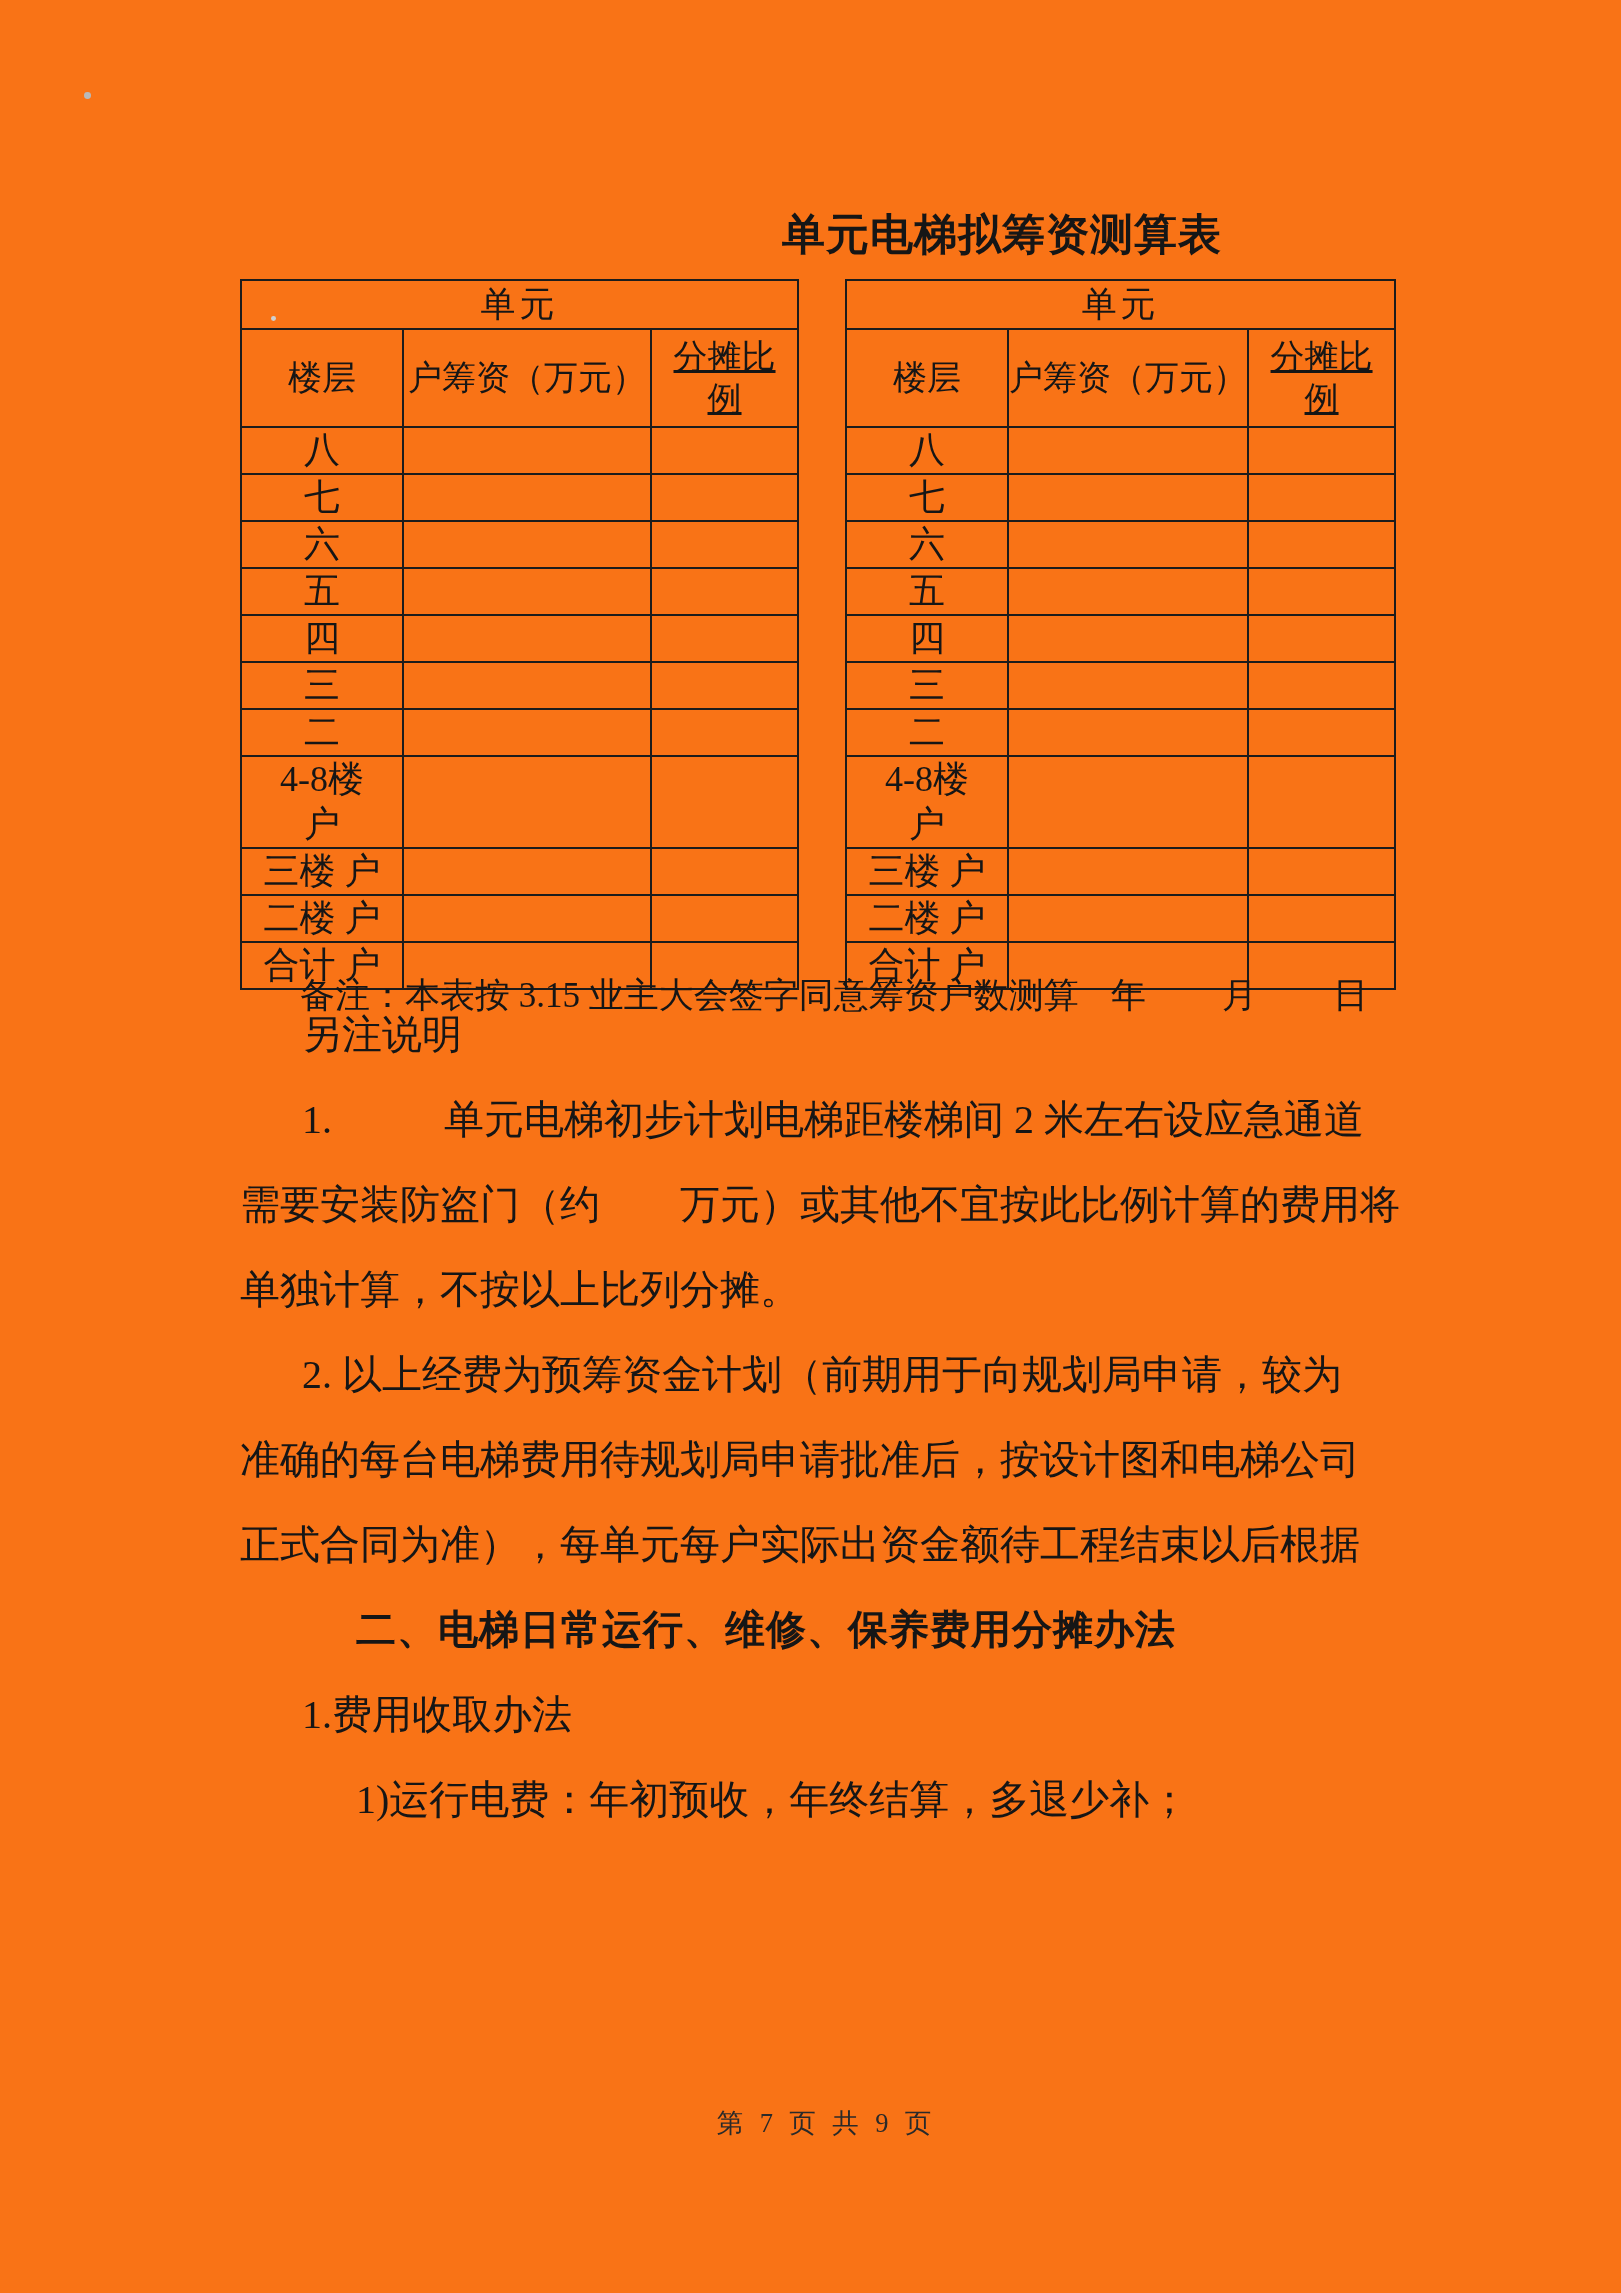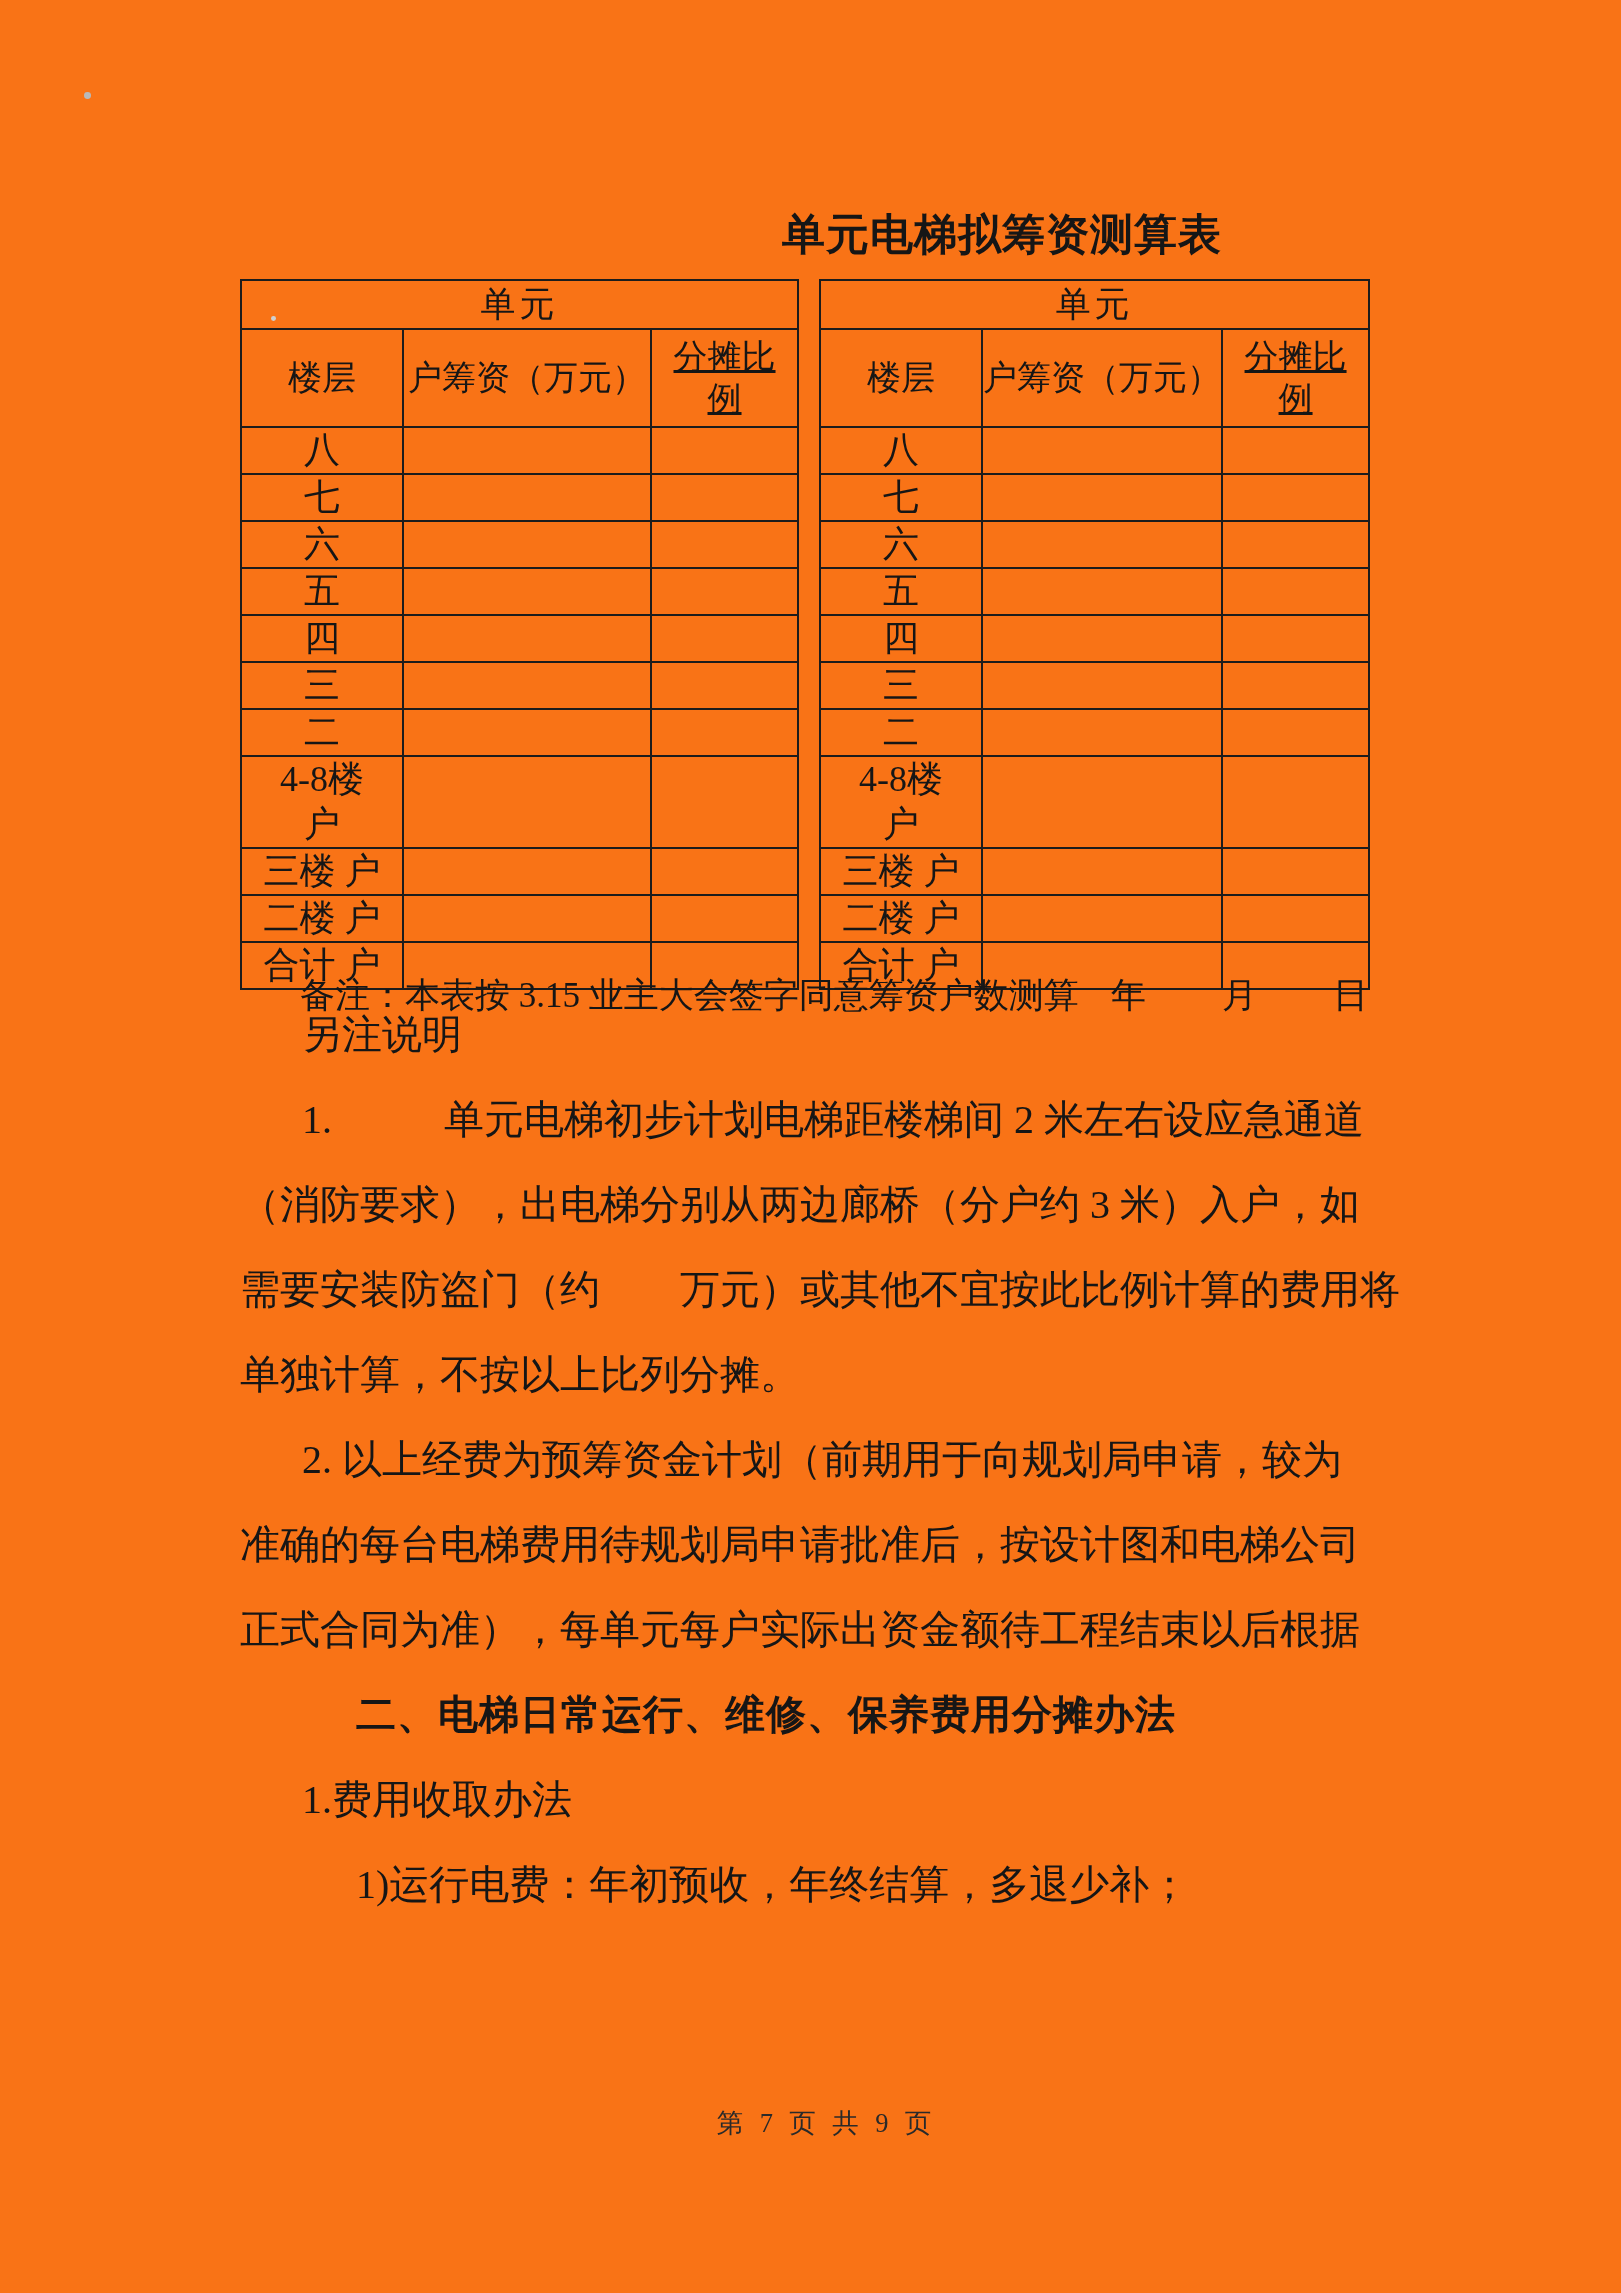--- a/index.html
+++ b/index.html
@@ -34,21 +34,21 @@
     font-weight: bold;
     letter-spacing: 1px;
     white-space: nowrap;
   }
 
   .tables-row {
     position: absolute;
     left: 240px;
     top: 279px;
     display: flex;
-    gap: 20px;
+    gap: 46px;
   }
   table.calc-table {
     border-collapse: collapse;
     table-layout: fixed;
   }
   table.calc-table td {
     border: 2.9px solid #1c1c1c;
     text-align: center;
     vertical-align: middle;
     padding: 0;
@@ -291,21 +291,20 @@
   <div class="remark-line">
     <span>备注：本表按 3.15 业主大会签字同意筹资户数测算</span>
     <span class="remark-date">年　　月　　日</span>
   </div>
 
   <div class="notes">
     <div class="bodyline ind1">另注说明</div>
     <div class="bodyline ind1">
       <span class="num">1.</span><span>单元电梯初步计划电梯距楼梯间 2 米左右设应急通道</span>
     </div>
-    <div class="bodyline">（消防要求），出电梯分别从两边廊桥（分户约 3 米）入户，如</div>
     <div class="bodyline">需要安装防盗门（约　　万元）或其他不宜按此比例计算的费用将</div>
     <div class="bodyline">单独计算，不按以上比列分摊。</div>
     <div class="bodyline ind1">2. 以上经费为预筹资金计划（前期用于向规划局申请，较为</div>
     <div class="bodyline">准确的每台电梯费用待规划局申请批准后，按设计图和电梯公司</div>
     <div class="bodyline">正式合同为准），每单元每户实际出资金额待工程结束以后根据</div>
     <div class="bodyline ind2 bold">二、电梯日常运行、维修、保养费用分摊办法</div>
     <div class="bodyline ind1">1.费用收取办法</div>
     <div class="bodyline ind2">1)运行电费：年初预收，年终结算，多退少补；</div>
   </div>
 

